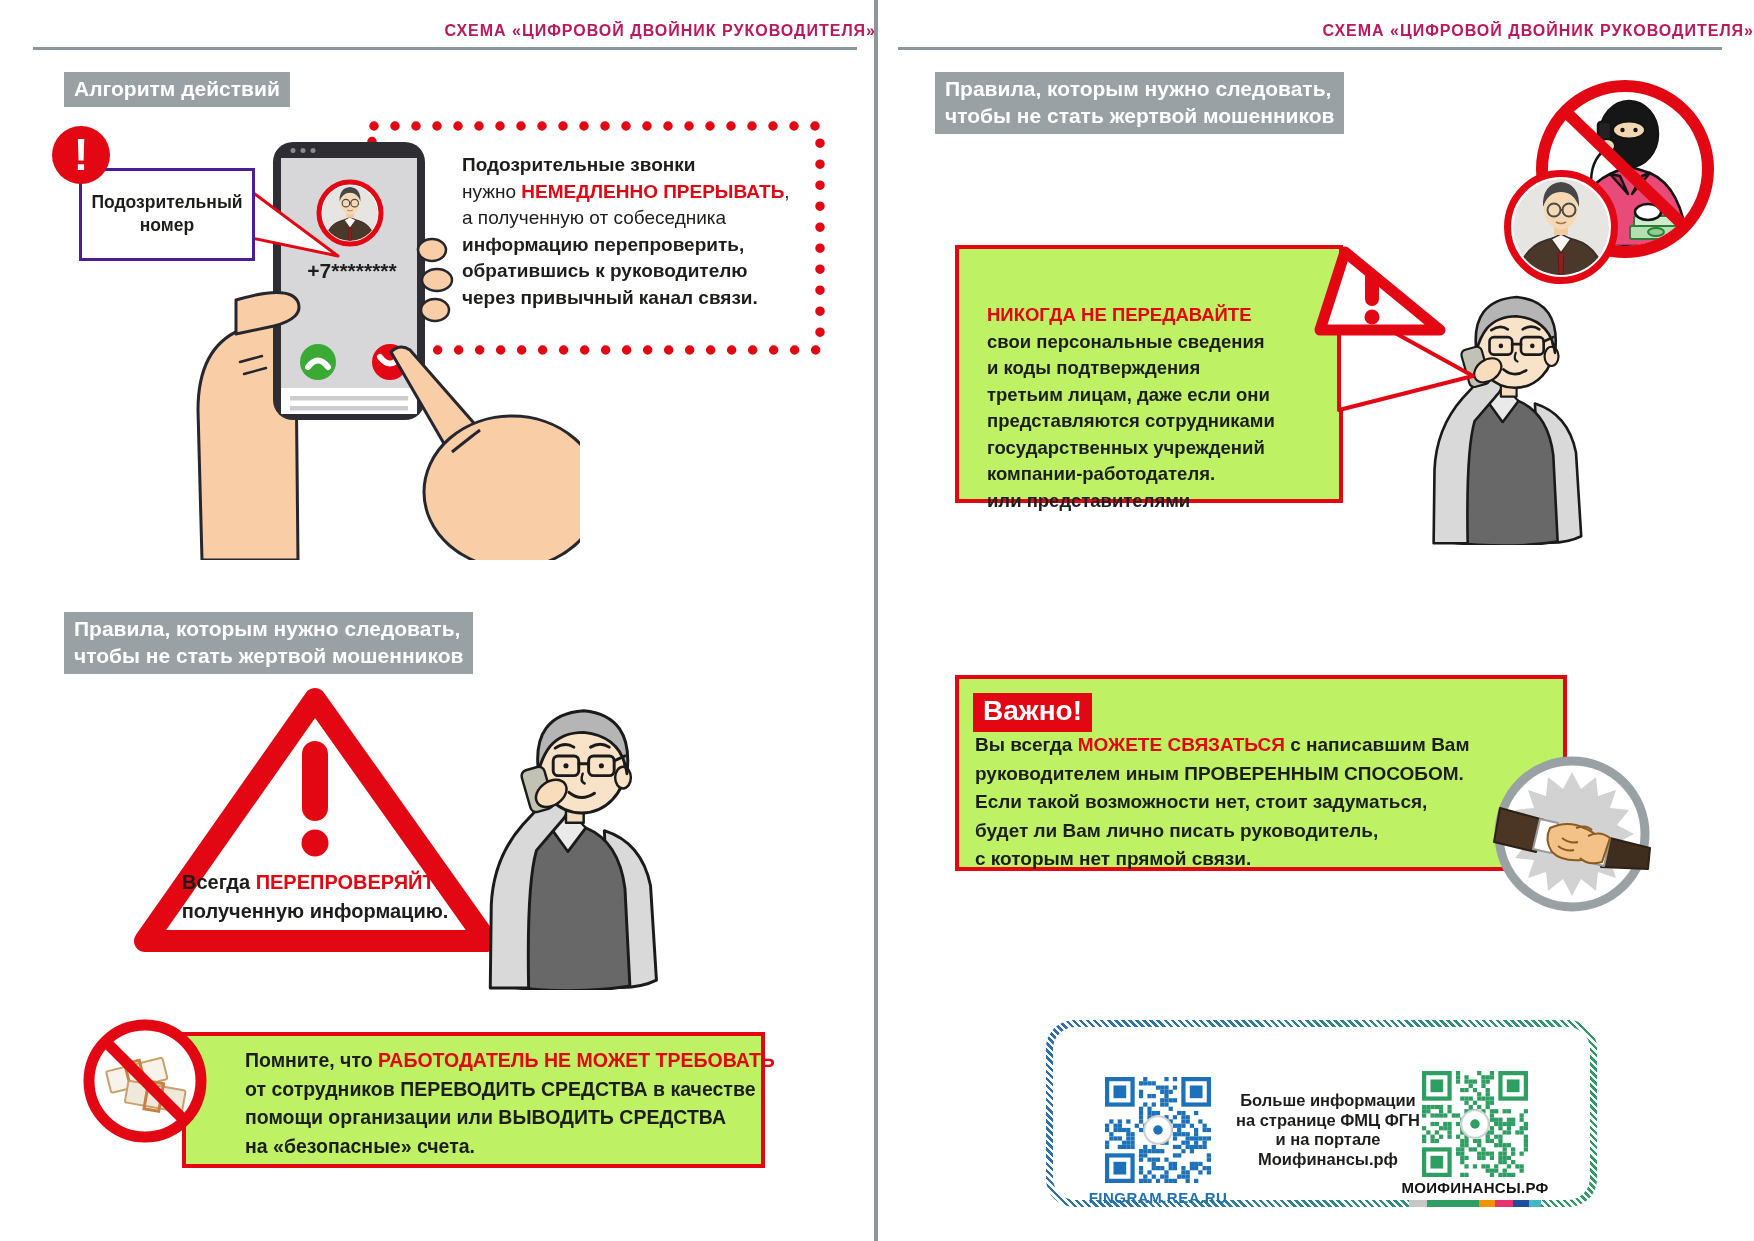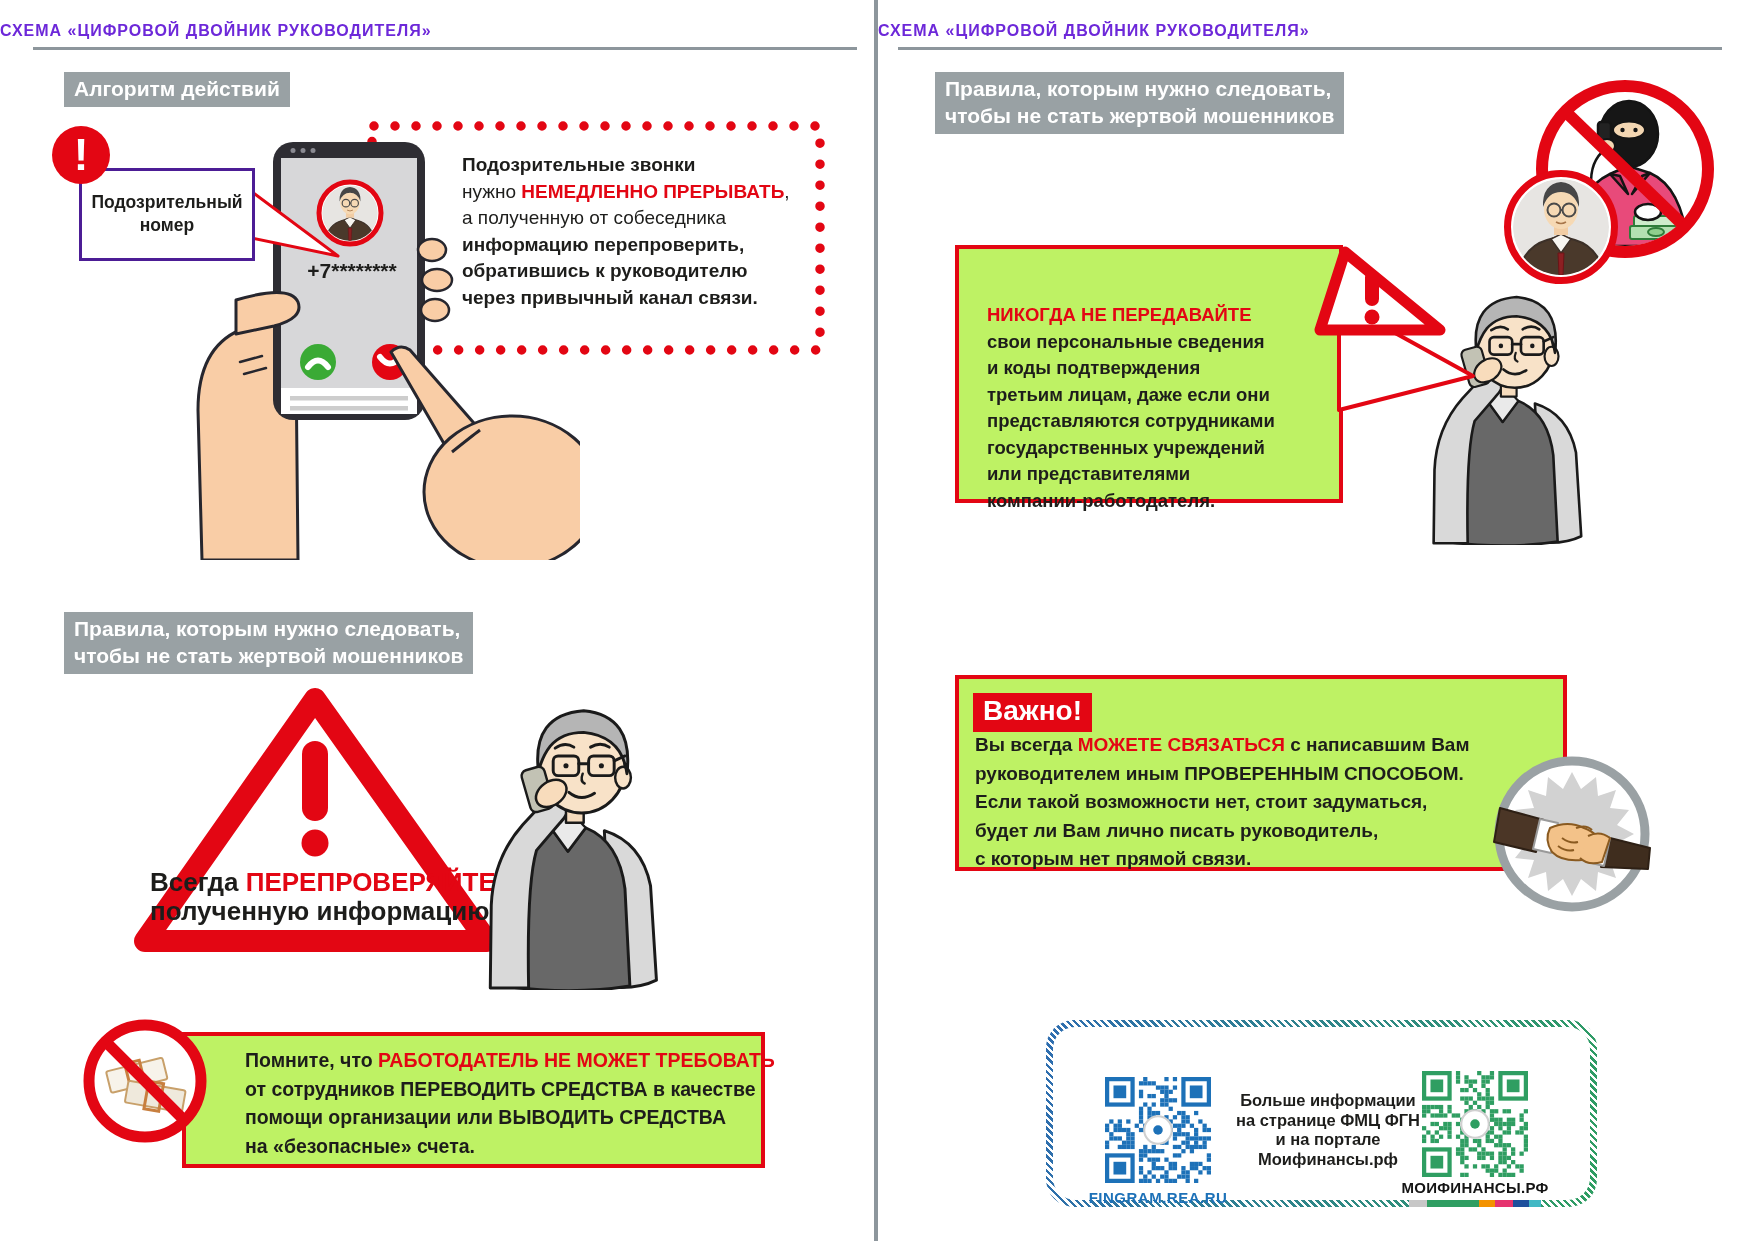--- a/index.html
+++ b/index.html
@@ -1,32 +1,32 @@
 <!DOCTYPE html>
 <html><head>
 <meta charset="utf-8">
 <style>
   html,body{margin:0;padding:0;background:#fff;}
   .canvas{position:relative;width:1754px;height:1241px;background:#fff;overflow:hidden;
           font-family:"Liberation Sans",sans-serif;color:#1d1d1b;}
   .abs{position:absolute;}
-  .hdr{width:876px;text-align:left;font-weight:bold;font-size:16px;letter-spacing:1px;color:#6d28d9;}
+  .hdr{width:876px;text-align:right;font-weight:bold;font-size:16px;letter-spacing:1px;color:#be185d;}
   .rule{height:2.5px;background:#8d969c;}
   .glabel{background:#99a1a4;color:#fff;font-weight:bold;font-size:21px;line-height:27px;
           padding:3px 10px 5px 10px;display:inline-block;white-space:nowrap;}
   .b{font-weight:bold;}
   .red{color:#e30613;margin-top:29px;}
   .nw{white-space:nowrap;}
   .redbox{border:4px solid #e30613;background:#bef264;box-sizing:border-box;}
   .calloutbox{border:3px solid #4c1d95;background:#fff;box-sizing:border-box;text-align:center;
               font-weight:bold;font-size:17.5px;line-height:23px;padding-top:20px;}
   .exclcircle{width:58px;height:58px;border-radius:50%;background:#e30613;color:#fff;
               font-weight:bold;font-size:44px;line-height:58px;text-align:center;}
   .dottext{font-size:19px;line-height:26.5px;}
-  .tritext{width:330px;text-align:center;font-weight:bold;font-size:26px;line-height:29px;}
+  .tritext{width:330px;text-align:center;font-weight:bold;font-size:20px;line-height:29px;}
   .bottext{font-size:19.5px;line-height:28.5px;font-weight:bold;}
   .nevertext{font-size:18.5px;line-height:26.5px;font-weight:bold;}
   .imptext{font-size:19px;line-height:28.5px;font-weight:bold;}
   .badge{background:#e30613;color:#fff;font-weight:bold;font-size:28px;padding:2px 10px 5px 10px;display:inline-block;}
   .divider{width:4px;background:#8d969c;}
   .footer-outer{border-radius:28px;
      background:
        repeating-linear-gradient(45deg, rgba(255,255,255,0) 0 2.5px, #ffffff 2.5px 5px),
        linear-gradient(100deg,#2e6db0 0%,#2f9e62 100%);}
   .footer-inner{position:absolute;left:7px;top:7px;right:7px;bottom:7px;background:#fff;border-radius:22px;}
@@ -223,22 +223,22 @@
   </svg>
 
   <div class="abs redbox" style="left:955px;top:245px;width:388px;height:258px;">
     <div class="nevertext" style="padding:24px 8px 0 28px;">
       <div class="red nw">НИКОГДА НЕ ПЕРЕДАВАЙТЕ</div>
       <div class="nw">свои персональные сведения</div>
       <div class="nw">и коды подтверждения</div>
       <div class="nw">третьим лицам, даже если они</div>
       <div class="nw">представляются сотрудниками</div>
       <div class="nw">государственных учреждений</div>
+      <div class="nw">компании-работодателя.</div>
       <div class="nw">или представителями</div>
-      <div class="nw">компании-работодателя.</div>
     </div>
   </div>
 
   <svg class="abs" style="left:1400px;top:283px;" width="200" height="262" viewBox="0 0 200 300" preserveAspectRatio="xMidYMax meet">
     <use href="#man-phone"></use>
   </svg>
 
   <svg class="abs" style="left:1333px;top:290px;" width="150" height="130" viewBox="0 0 150 130">
     <polygon points="6,12 140,86 6,120" fill="#fff" stroke="#e30613" stroke-width="4" stroke-linejoin="round"></polygon>
   </svg>

